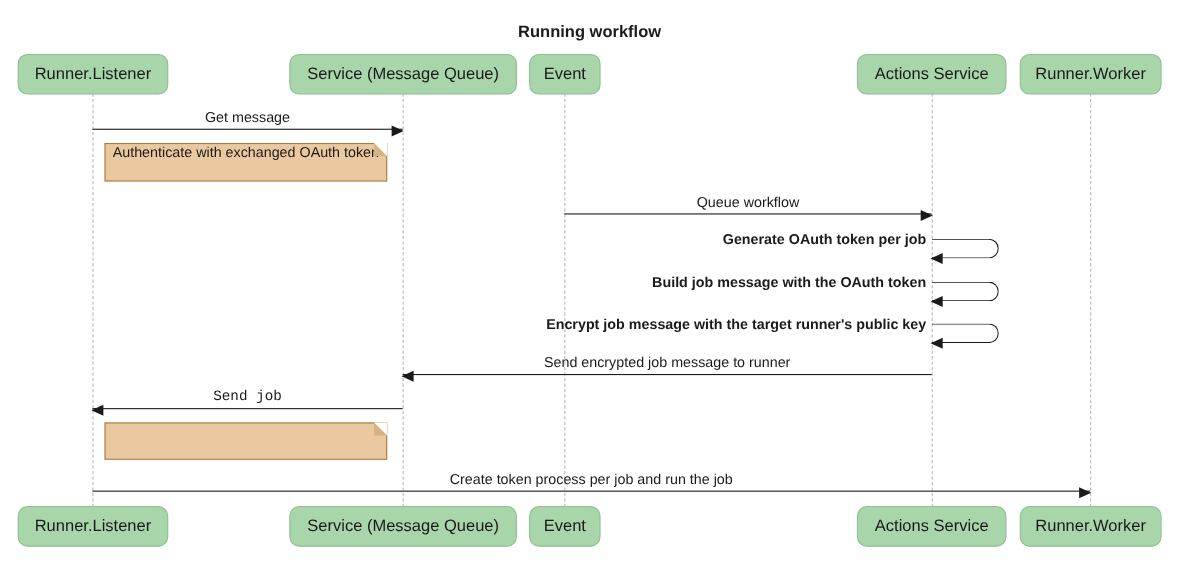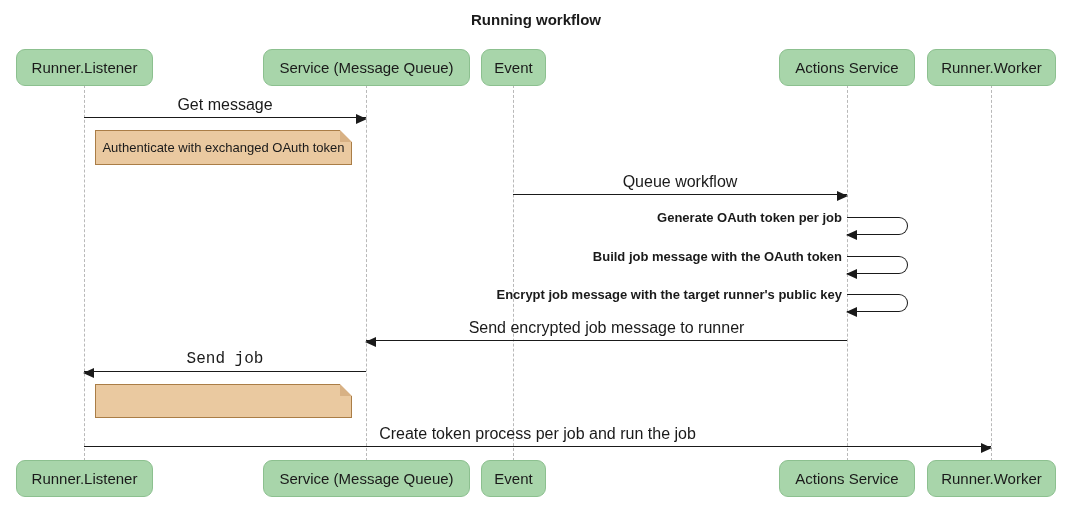--- a/index.html
+++ b/index.html
@@ -9,40 +9,40 @@
     --note-border:#aa7d46;
     --note-fold:#d8b184;
     --line:#1a1a1a;
     --lifeline:#b9b9b9;
     --text:#1a1a1a;
     --background:#ffffff;
   }
   html,body{margin:0;padding:0;background:var(--background);}
   body{font-family:"Liberation Sans",sans-serif;color:var(--text);}
   .diagram{position:relative;width:1072px;height:523px;background:var(--background);overflow:hidden;}
-  .title{position:absolute;left:0;top:11px;width:100%;text-align:center;font-size:15px;font-weight:bold;}
+  .title{position:absolute;left:0;top:21px;width:100%;text-align:center;font-size:15px;font-weight:bold;}
   .lifeline{position:absolute;top:85px;height:376px;width:0;border-left:1px dashed var(--lifeline);}
   .actor{position:absolute;height:37px;background:var(--actor-fill);border:1px solid var(--actor-border);
          border-radius:9px;display:flex;align-items:center;justify-content:center;
          font-size:15px;box-sizing:border-box;text-align:right;}
   .arrow{position:absolute;height:0;border-top:1.5px solid var(--line);}
   .arrow-label{position:absolute;left:50%;transform:translateX(-50%);bottom:4px;
-               white-space:nowrap;font-size:16px;}
+               white-space:nowrap;font-size:13px;}
   .arrowhead{position:absolute;width:0;height:0;border-top:5px solid transparent;border-bottom:5px solid transparent;}
   .ah-right{right:-1px;top:-4.5px;border-left:11px solid var(--line);}
   .ah-left{left:-1px;top:-4.5px;border-right:11px solid var(--line);}
   .selfmsg{position:absolute;width:60px;height:16px;box-sizing:content-box;
            border-top:1.5px solid var(--line);border-right:1.5px solid var(--line);
            border-bottom:1.5px solid var(--line);border-radius:0 10px 10px 0;font-weight:bold;}
   .self-label{position:absolute;right:calc(100% + 5px);top:-8px;white-space:nowrap;font-size:13px;}
   .self-arrowhead{position:absolute;left:-1px;top:12px;width:0;height:0;
                   border-top:5px solid transparent;border-bottom:5px solid transparent;
                   border-right:11px solid var(--line);}
   .note{position:absolute;background:var(--note-fill);border:1px solid var(--note-border);
-        display:flex;align-items:center;justify-content:center;font-size:13px;box-sizing:border-box;}
+        display:flex;justify-content:center;font-size:13px;box-sizing:border-box;}
   .note-fold{position:absolute;top:-1px;right:-1px;width:0;height:0;border-style:solid;
              border-width:0 12px 12px 0;
              border-color:var(--background) var(--background) var(--note-fold) var(--note-fold);}
 </style>
 </head>
 <body>
 
 <div class="diagram">
 
   <div class="title">Running workflow</div>

